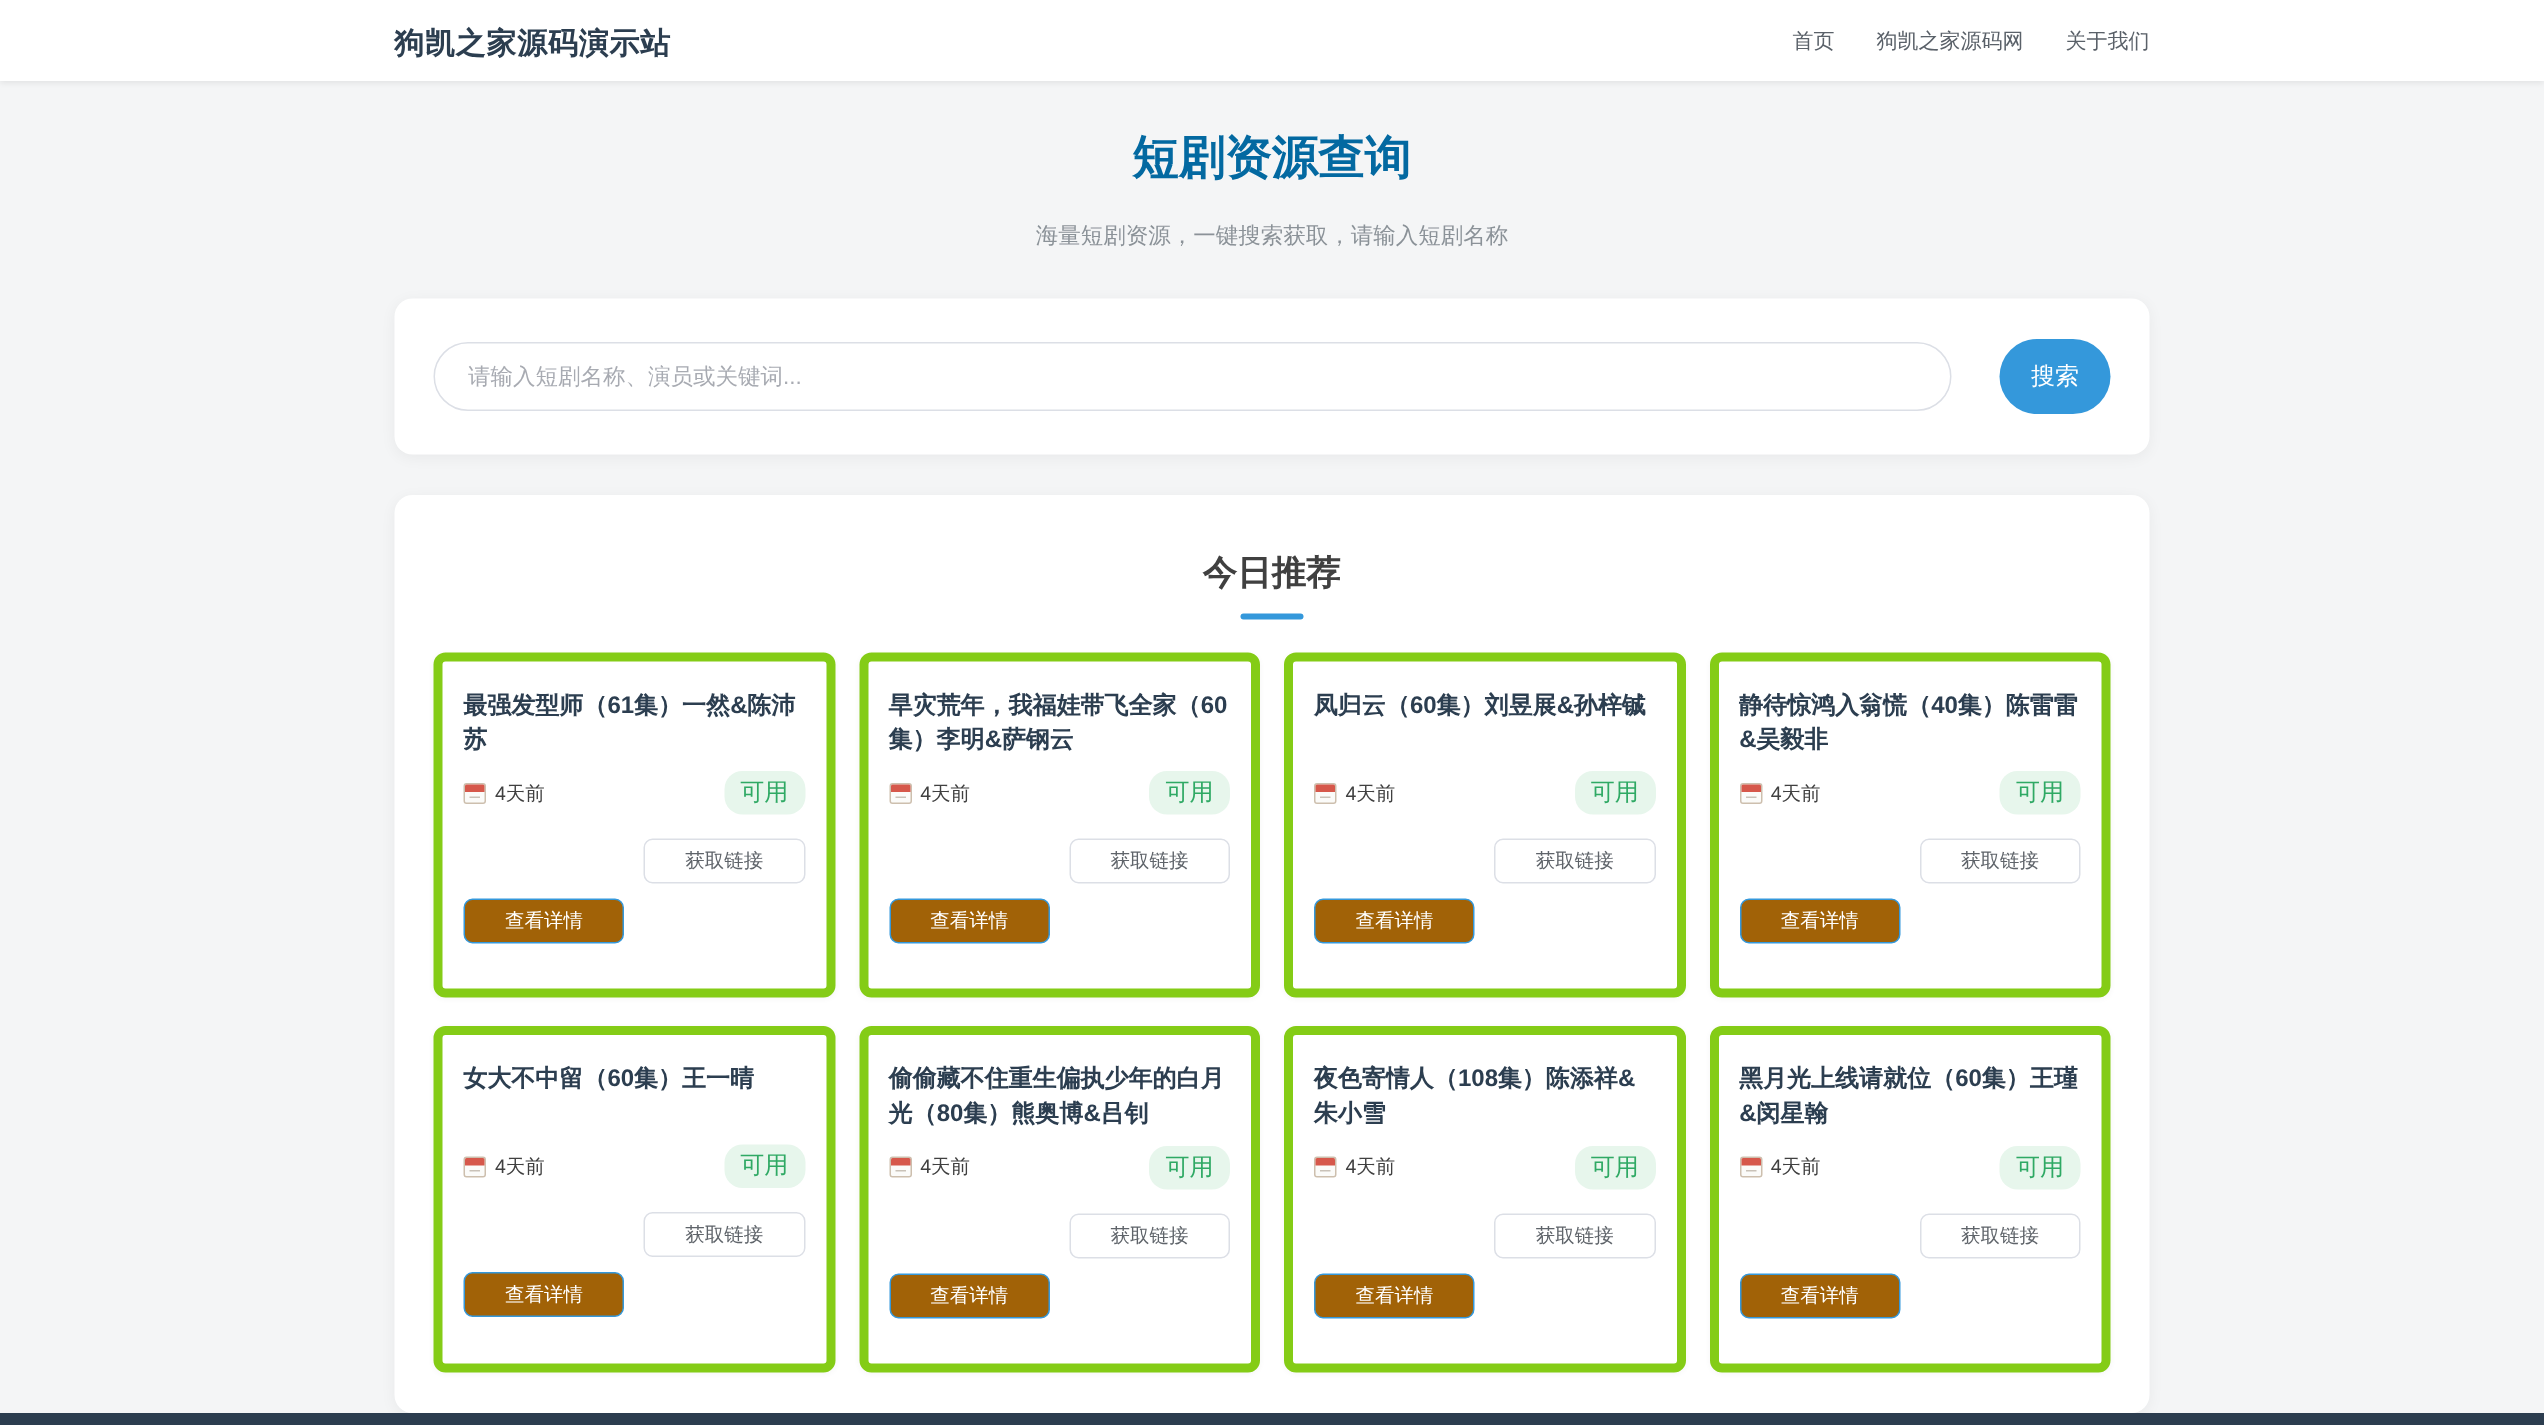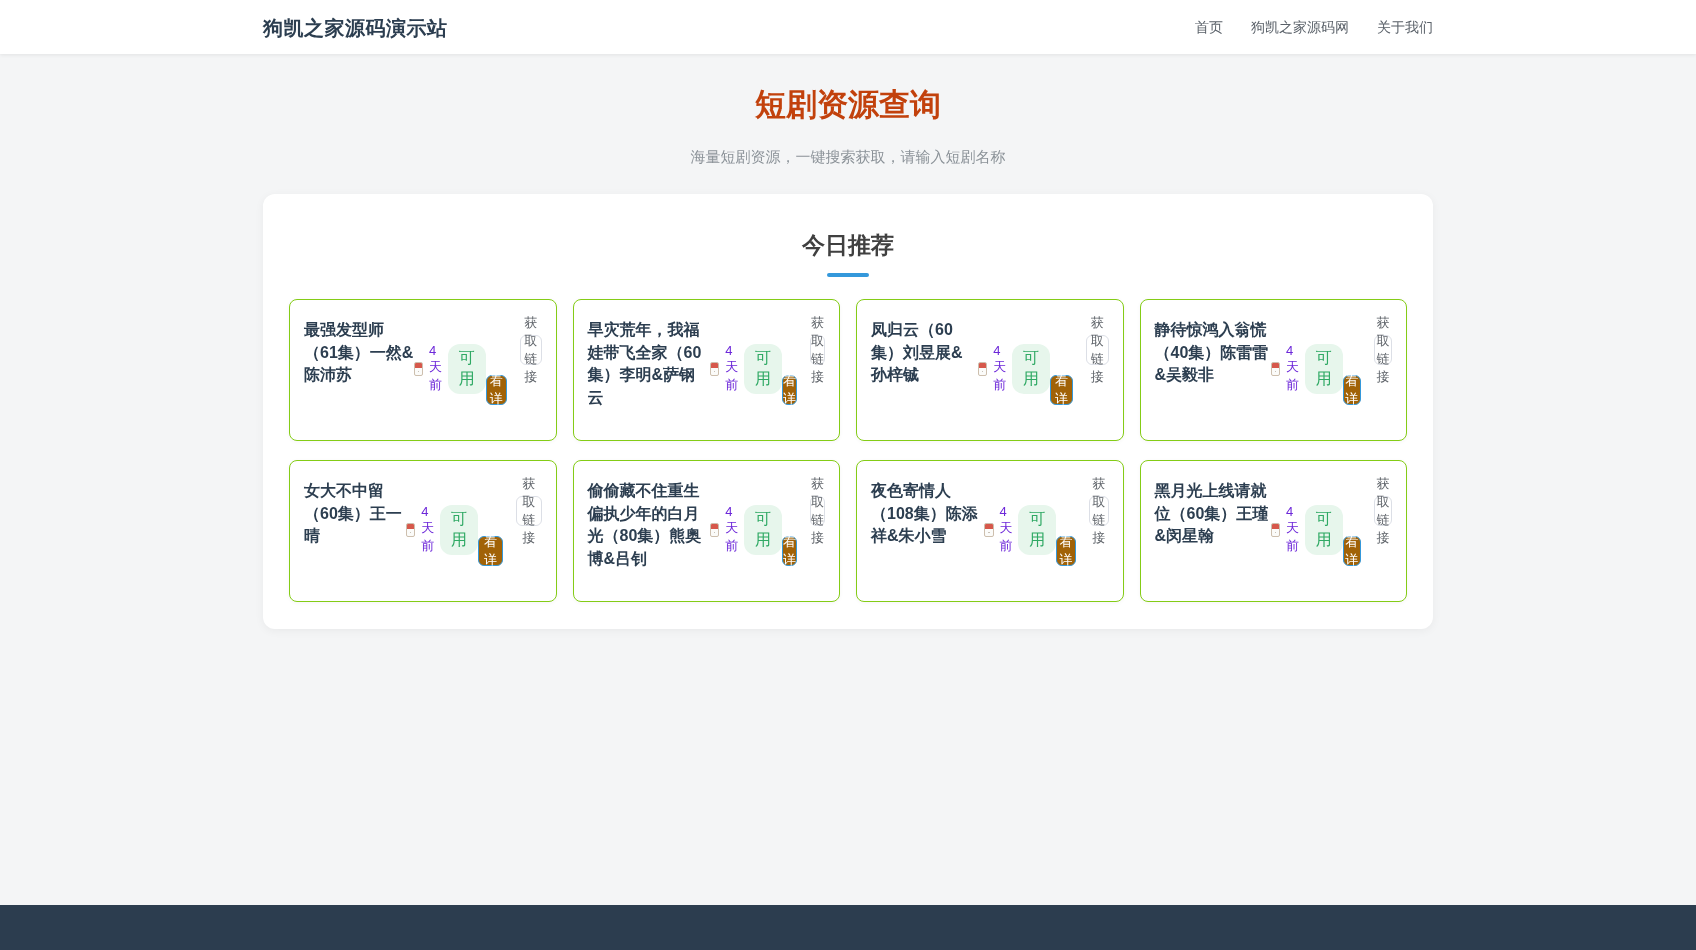--- a/index.html
+++ b/index.html
@@ -9,44 +9,44 @@
 
   
   .header { height:54px; background:#ffffff; box-shadow:0 1px 4px rgba(0,0,0,.08); flex:0 0 auto; position:relative; z-index:5; }
   .header-inner { width:1170px; margin:1px auto; height:100%; display:flex; align-items:center; justify-content:space-between; }
   .brand { font-size:20px; font-weight:bold; color:#2c3e50; letter-spacing:.5px; }
   .nav { display:flex; align-items:center; gap:28px; }
   .nav a { font-size:14px; color:#5a6169; text-decoration:none; cursor:pointer; }
 
   
   .hero { text-align:center; padding-top:30px; }
-  .hero-title { font-size:31px; font-weight:bold; color:#c2410c; }
+  .hero-title { font-size:31px; font-weight:bold; color:#0369a1; }
   .hero-sub { margin-top:22px; font-size:15px; color:#8b9298; }
 
   
   .container { width:1170px; margin:0 auto; }
   .search-card { margin-top:32px; background:#ffffff; border-radius:12px; box-shadow:0 2px 10px rgba(0,0,0,.05); padding:27px 26px; display:flex; align-items:center; }
   .search-input { flex:1; height:46px; border:1px solid #dcdfe6; border-radius:23px; padding:0 22px; font-size:15px; color:#333; outline:none; background:#fff; font-family:inherit; }
   .search-input::placeholder { color:#a8abb2; }
   .search-btn { margin-left:32px; width:74px; height:50px; border:none; border-radius:25px; background:#3498db; color:#ffffff; font-size:16px; cursor:pointer; font-family:inherit; }
 
   
   .rec-card { margin-top:27px; background:#ffffff; border-radius:12px; box-shadow:0 2px 10px rgba(0,0,0,.05); padding:36px 26px 27px 26px; }
   .rec-title { text-align:center; font-size:23px; font-weight:bold; color:#404040; }
   .rec-underline { width:42px; height:4px; background:#3498db; border-radius:2px; margin:12px auto 0 auto; }
   .grid { margin-top:22px; display:grid; grid-template-columns:repeat(4,1fr); gap:19px 16px; }
 
-  .drama-card { background:#ffffff; border:1px solid #84cc16; border-radius:8px; box-shadow:0 1px 4px rgba(0,0,0,.04); padding:19px 14px 30px 14px; display:flex; flex-direction:row; }
+  .drama-card { background:#ffffff; border:6px solid #84cc16; border-radius:8px; box-shadow:0 1px 4px rgba(0,0,0,.04); padding:19px 14px 30px 14px; display:flex; flex-direction:column; }
   .drama-title { font-size:16px; font-weight:bold; color:#2c3e50; line-height:1.42; min-height:45px; }
   .meta-row { margin-top:9px; display:flex; align-items:center; justify-content:space-between; }
   .meta-left { display:flex; align-items:center; gap:6px; }
   .cal-icon { width:15px; height:14px; border:1px solid #cdbfae; border-radius:2px; background:#fbfbf9; position:relative; display:inline-block; }
   .cal-icon::before { content:""; position:absolute; top:0; left:0; right:0; height:5px; background:#d6584b; border-radius:1px 1px 0 0; }
   .cal-icon::after { content:""; position:absolute; left:3px; right:3px; top:8px; border-top:1px solid #c9c2b8; }
-  .meta-date { font-size:13px; color:#6d28d9; }
+  .meta-date { font-size:13px; color:#404040; }
   .badge { font-size:16px; color:#2fa964; background:#e7f6ec; padding:4px 11px; border-radius:12px; }
   .btn-row { margin-top:16px; display:flex; gap:13px; }
   .btn { flex:1; height:30px; border-radius:6px; font-size:13px; cursor:pointer; font-family:inherit; display:flex; align-items:center; justify-content:center; }
   .btn-primary { background:#a16207; border:1px solid #3498db; color:#ffffff; font-weight:normal;margin-top:40px; }
   .btn-plain { background:#ffffff; border:1px solid #dcdfe6; color:#5f646a; }
 
   
   .spacer { flex:1; }
   .footer { height:45px; background:#2c3d4f; flex:0 0 auto; }
 </style>
@@ -66,20 +66,24 @@
     </div>
   </div>
 
   <div class="hero">
     <div class="hero-title">短剧资源查询</div>
     <div class="hero-sub">海量短剧资源，一键搜索获取，请输入短剧名称</div>
   </div>
 
   <div class="container">
 
+    <div class="search-card">
+      <input class="search-input" type="text" placeholder="请输入短剧名称、演员或关键词..." style="">
+      <button class="search-btn">搜索</button>
+    </div>
 
     <div class="rec-card">
       <div class="rec-title">今日推荐</div>
       <div class="rec-underline"></div>
 
       <div class="grid">
 
         <div class="drama-card">
           <div class="drama-title">最强发型师（61集）一然&amp;陈沛苏</div>
           <div class="meta-row">

